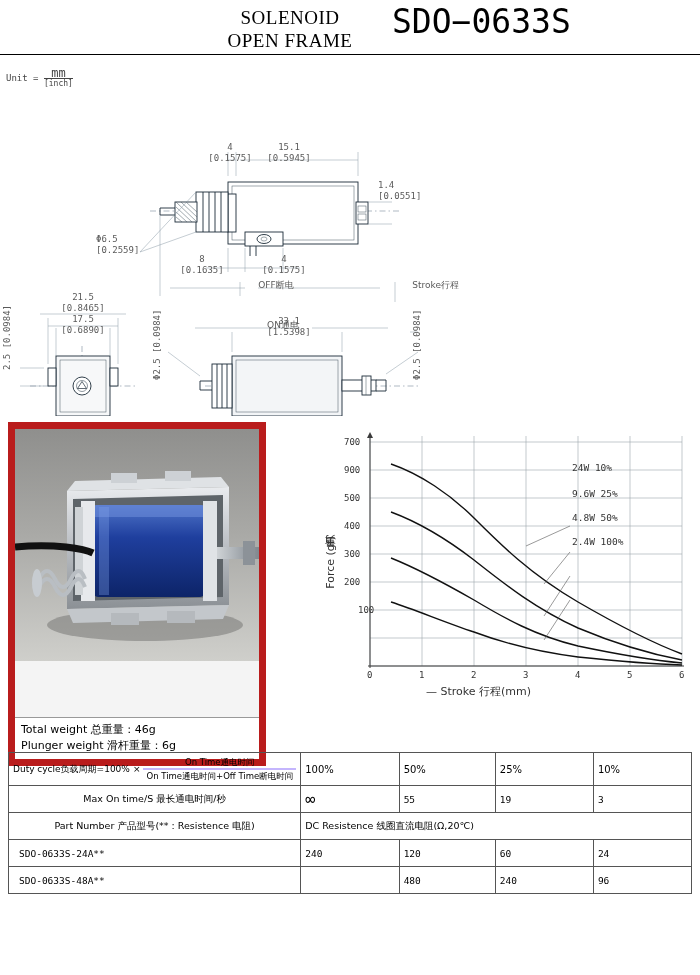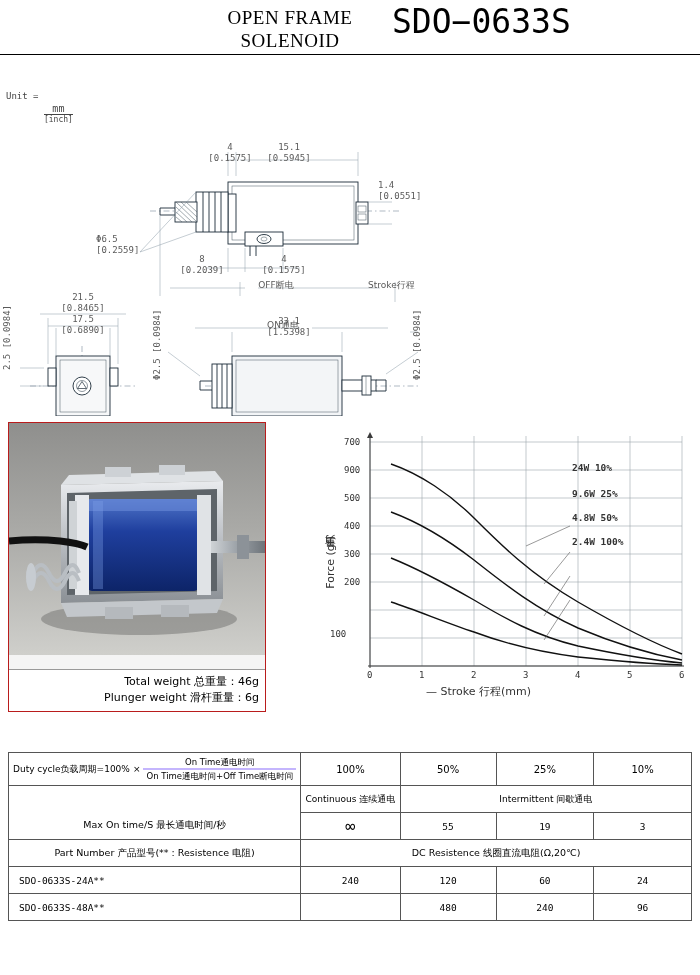--- a/index.html
+++ b/index.html
@@ -50,21 +50,21 @@
   }
   .unit-label {
     position: absolute;
     left: 6px; top: 12px;
     font-family: "DejaVu Sans Mono", monospace;
     font-size: 9px;
     color: #444;
     line-height: 10px;
   }
   .unit-label .frac { display: inline-block; vertical-align: middle; text-align: center; }
-  .unit-label .frac .top { display: block; border-bottom: 1px solid #444; font-size: 10px; padding: 0 2px; margin-top: 36px;}
+  .unit-label .frac .top { display: block; border-bottom: 1px solid #444; font-size: 12px; padding: 0 2px;}
   .unit-label .frac .bot { display: block; font-size: 8px; }
   .dim {
     position: absolute;
     font-family: "DejaVu Sans Mono", monospace;
     font-size: 9px;
     color: #5a5a5a;
     line-height: 10.5px;
     white-space: nowrap;
     text-align: center;
   }
@@ -79,25 +79,24 @@
   svg.dwg { position: absolute; left: 0; top: 0; }
 
   
   .midrow {
     position: relative;
     height: 290px;
   }
   .photo-box {
     position: absolute;
     left: 8px; top: 6px;
-    width: 258px; height: 290px;
-    border: 1px solid #b91c1c;
+    width: 258px; height: 344px;
+    border: 7px solid #b91c1c;
     background: #f4f4f4;
     overflow: hidden;
-    text-align: right;
   }
   .photo-img { position: absolute; left:0; top:0; width: 256px; height: 232px; }
   .weights {
     position: absolute;
     left: 0; bottom: 0;
     width: 100%;
     background: #fff;
     border-top: 1px solid #999;
     padding: 4px 6px 5px 6px;
     font-size: 11px;
@@ -134,40 +133,39 @@
     font-size: 11px;
     color: #333;
     white-space: nowrap;
   }
   .ch-curvelab {
     position: absolute;
     font-family: "DejaVu Sans Mono", monospace;
     font-size: 9.5px;
     color: #333;
     white-space: nowrap;
-    font-weight: bold;
   }
 
   
   .tablewrap {
     position: absolute;
     left: 8px; top: 752px;
     width: 684px;
   }
   table.spec {
     border-collapse: collapse;
     width: 684px;
     font-size: 9.5px;
     font-family: "DejaVu Sans", sans-serif;
     color: #000;
   }
   table.spec td {
     border: 1px solid #555;
     padding: 3px 4px;
-    text-align: center;
+    text-align: left;
     height: 27px;
     vertical-align: middle;
   }
   table.spec td.lbl { text-align: center; }
   table.spec td.left { text-align: left; padding-left: 10px; }
   table.spec .mono { font-family: "DejaVu Sans Mono", monospace; }
   .dutycell {
     display: flex;
     align-items: center;
     justify-content: center;
@@ -179,22 +177,22 @@
   .fracbox .num { display: block; border-bottom: 2px solid #c4b5fd; padding: 0 3px; font-size: 8.5px;}
   .fracbox .den { display: block; padding: 0 3px; font-size: 8.5px;}
   .inf { font-size: 17px; line-height: 12px; }
   .hdrcell { font-size: 10px; }
 </style>
 </head>
 <body>
 
 <div class="header">
   <div class="hdr-left">
+    <div>SOLENOID</div>
     <div>OPEN FRAME</div>
-    <div>SOLENOID</div>
   </div>
   <div class="hdr-right">SDO−0633S</div>
   <div class="hdr-rule"></div>
 </div>
 
 <div class="drawing">
 
   <div class="unit-label">
     <span>Unit =</span>
     <span class="frac">
@@ -340,29 +338,29 @@
   <div class="dim" style="left:378px; top:124px; width:56px; text-align:left;">
     <div>1.4</div>
     <div>[0.0551]</div>
   </div>
   <div class="dim" style="left:96px; top:178px; width:56px; text-align:left;">
     <div>Φ6.5</div>
     <div>[0.2559]</div>
   </div>
   <div class="dim" style="left:174px; top:198px; width:56px;">
     <div>8</div>
-    <div>[0.2039]</div>
+    <div>[0.1635]</div>
   </div>
   <div class="dim" style="left:256px; top:198px; width:56px;">
     <div>4</div>
     <div>[0.1575]</div>
   </div>
   <div class="dim cn" style="left:246px; top:224px; width:60px; color:#5a5a5a;">OFF断电</div>
   <div class="dim cn" style="left:253px; top:264px; width:60px; color:#5a5a5a;">ON通电</div>
-  <div class="dim cn" style="left:368px; top:224px; width:74px; text-align:left; color:#5a5a5a;">Stroke行程</div>
+  <div class="dim cn" style="left:385px; top:224px; width:74px; text-align:right; color:#5a5a5a;">Stroke行程</div>
 
   <div class="dim" style="left:52px; top:236px; width:62px;">
     <div>21.5</div>
     <div>[0.8465]</div>
   </div>
   <div class="dim" style="left:52px; top:258px; width:62px;">
     <div>17.5</div>
     <div>[0.6890]</div>
   </div>
   <div class="dim vert" style="left:2px; top:254px; height:60px;">
@@ -499,21 +497,21 @@
     <div class="ch-xlab">
       <span>—</span> <span>Stroke 行程(mm)</span>
     </div>
 
     <div class="ch-txt" style="left:14px; top:21px;">700</div>
     <div class="ch-txt" style="left:14px; top:49px;">900</div>
     <div class="ch-txt" style="left:14px; top:77px;">500</div>
     <div class="ch-txt" style="left:14px; top:105px;">400</div>
     <div class="ch-txt" style="left:14px; top:133px;">300</div>
     <div class="ch-txt" style="left:14px; top:161px;">200</div>
-    <div class="ch-txt" style="left:0; top:189px;margin-top:24px;">100</div>
+    <div class="ch-txt" style="left:28px; top:189px;">100</div>
 
     <div class="ch-txt" style="left:37px; top:254px;">0</div>
     <div class="ch-txt" style="left:89px; top:254px;">1</div>
     <div class="ch-txt" style="left:141px; top:254px;">2</div>
     <div class="ch-txt" style="left:193px; top:254px;">3</div>
     <div class="ch-txt" style="left:245px; top:254px;">4</div>
     <div class="ch-txt" style="left:297px; top:254px;">5</div>
     <div class="ch-txt" style="left:349px; top:254px;">6</div>
 
     <div class="ch-curvelab" style="left:242px; top:46px;">24W 10%</div>
@@ -543,25 +541,20 @@
               <span class="den">On Time通电时间+Off Time断电时间</span>
             </span>
           </div>
         </td>
         <td class="hdrcell">100%</td>
         <td class="hdrcell">50%</td>
         <td class="hdrcell">25%</td>
         <td class="hdrcell">10%</td>
       </tr>
 
-      <tr>
-        <td class="lbl" style="border-bottom: none;"></td>
-        <td style="font-size:9px">Continuous 连续通电</td>
-        <td colspan="3" style="font-size:9px">Intermittent 间歇通电</td>
-      </tr>
       <tr>
         <td class="lbl" style="border-top: none;">Max On time/S 最长通电时间/秒</td>
         <td class="inf mono">∞</td>
         <td class="mono">55</td>
         <td class="mono">19</td>
         <td class="mono">3</td>
       </tr>
       <tr>
         <td class="lbl">Part Number 产品型号(** : Resistence 电阻)</td>
         <td colspan="4">DC Resistence 线圈直流电阻(Ω,20℃)</td>

